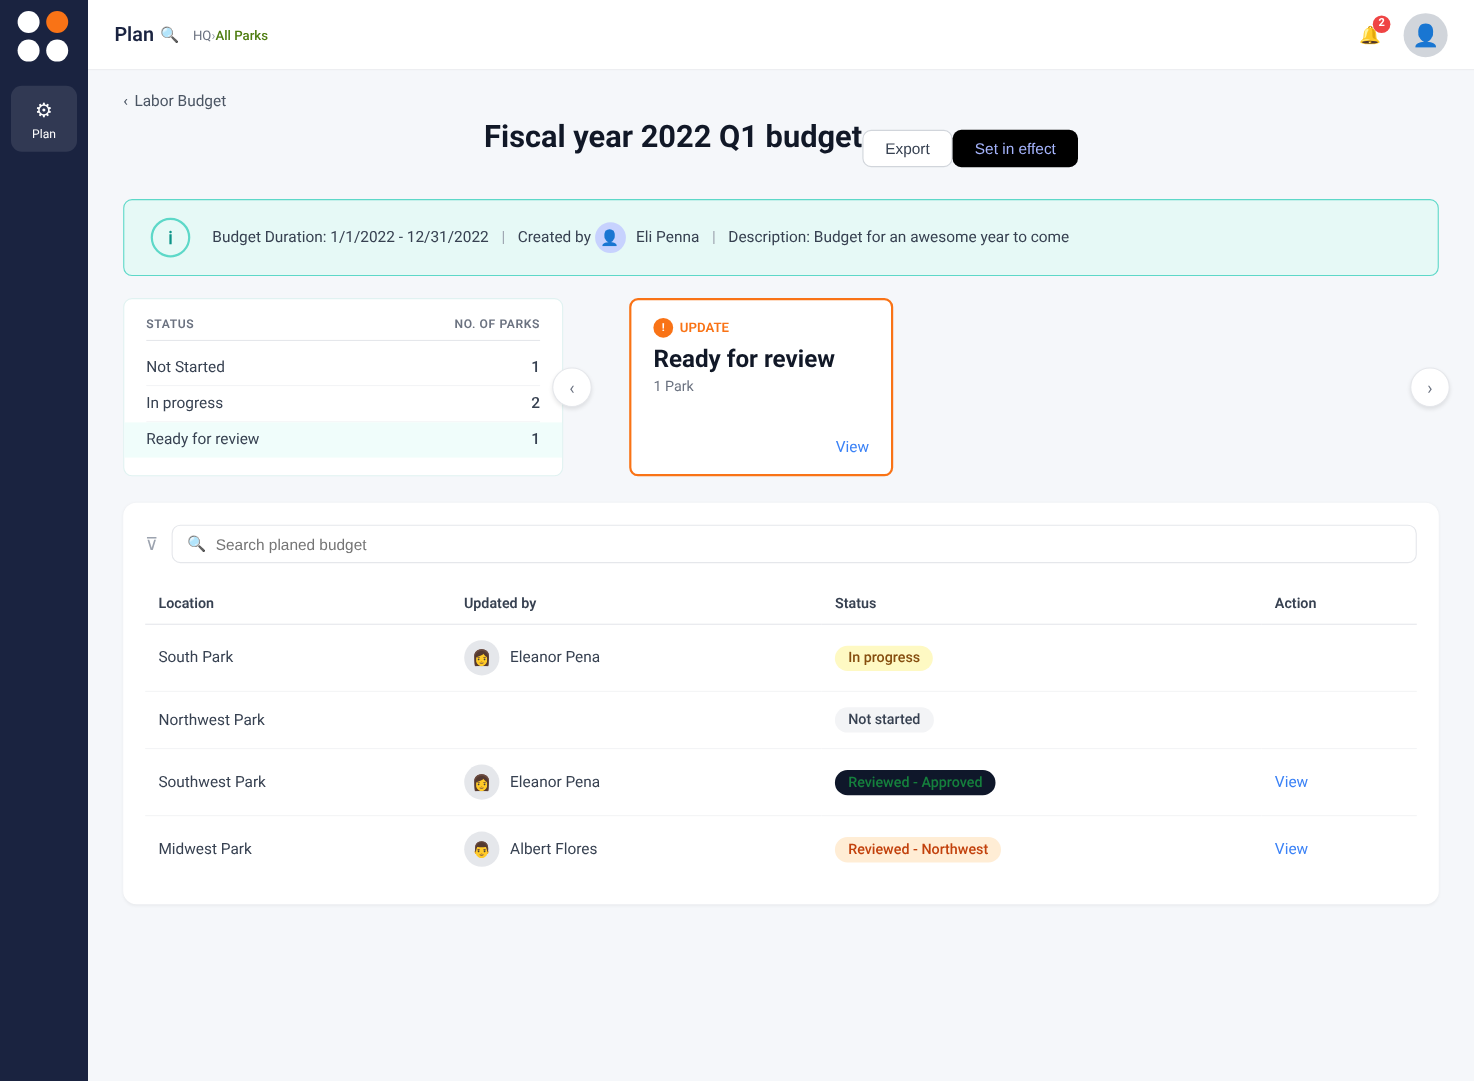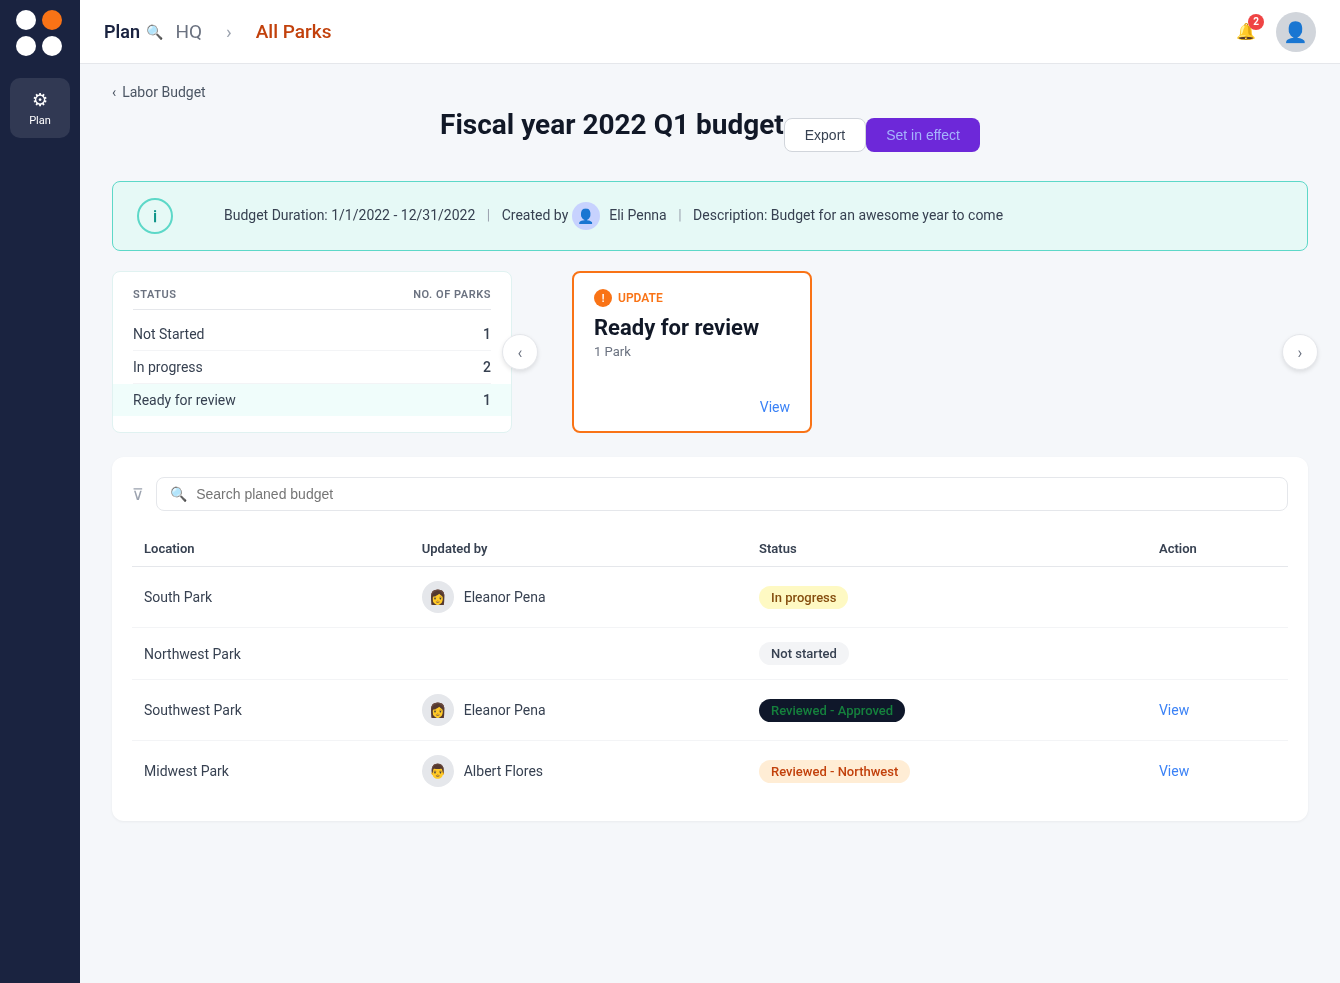--- a/index.html
+++ b/index.html
@@ -76,26 +76,26 @@
       font-weight: 600;
       color: #1a2340;
       display: flex;
       align-items: center;
       gap: 6px;
     }
     .topbar-brand-icon { font-size: 14px; color: #6b7280; }
     .topbar-breadcrumb {
       display: flex;
       align-items: center;
-      gap: 24px;
+      gap: 0;
       color: #6b7280;
-      font-size: 19px;
+      font-size: 12px;
     }
     .topbar-breadcrumb-sep { color: #9ca3af; }
-    .topbar-breadcrumb-link { color: #c2410c; font-weight: 500; }
+    .topbar-breadcrumb-link { color: #4d7c0f; font-weight: 500; }
     .topbar-spacer { flex: 1; }
     .topbar-notif {
       position: relative;
       width: 36px;
       height: 36px;
       display: flex;
       align-items: center;
       justify-content: center;
       cursor: pointer;
     }
@@ -164,21 +164,21 @@
       font-weight: 500;
       cursor: pointer;
       border: none;
     }
     .btn-outline {
       background: white;
       border: 1px solid #d1d5db;
       color: #374151;
     }
     .btn-primary-disabled {
-      background: #6d28d9;
+      background: #000000;
       color: #a5b4fc;
       cursor: default;
     }
     .btn-group { display: flex; }
 
     
     .info-banner {
       background: #e6f9f6;
       border: 1px solid #5dd8c8;
       border-radius: 8px;
@@ -195,21 +195,21 @@
       background: #e6f9f6;
       border: 2px solid #5dd8c8;
       display: flex;
       align-items: center;
       justify-content: center;
       color: #0d9488;
       font-size: 16px;
       font-weight: 700;
       flex-shrink: 0;
     }
-    .info-banner-text { font-size: 14px; color: #374151; margin-left: 31px; }
+    .info-banner-text { font-size: 14px; color: #374151; }
     .info-banner-sep { color: #9ca3af; margin: 0 8px; }
     .info-banner-avatar {
       width: 28px;
       height: 28px;
       border-radius: 50%;
       background: #c7d2fe;
       display: inline-flex;
       align-items: center;
       justify-content: center;
       font-size: 14px;

